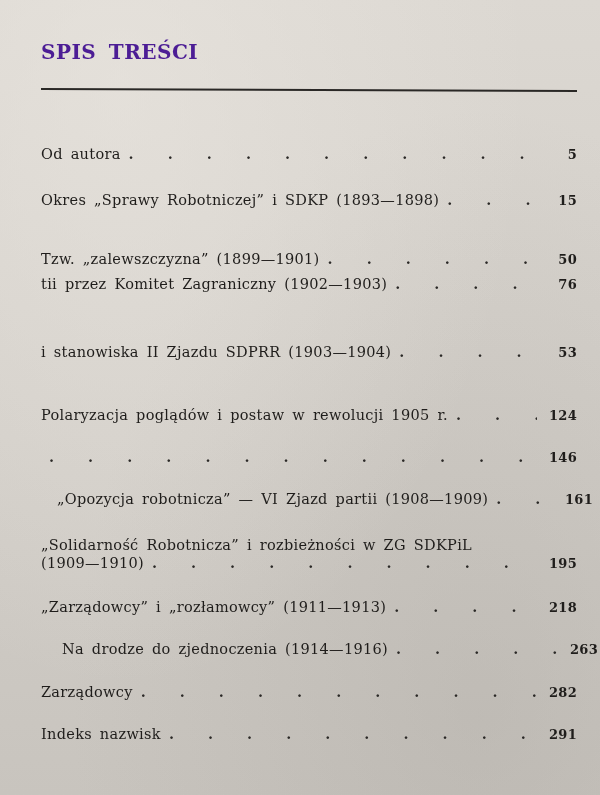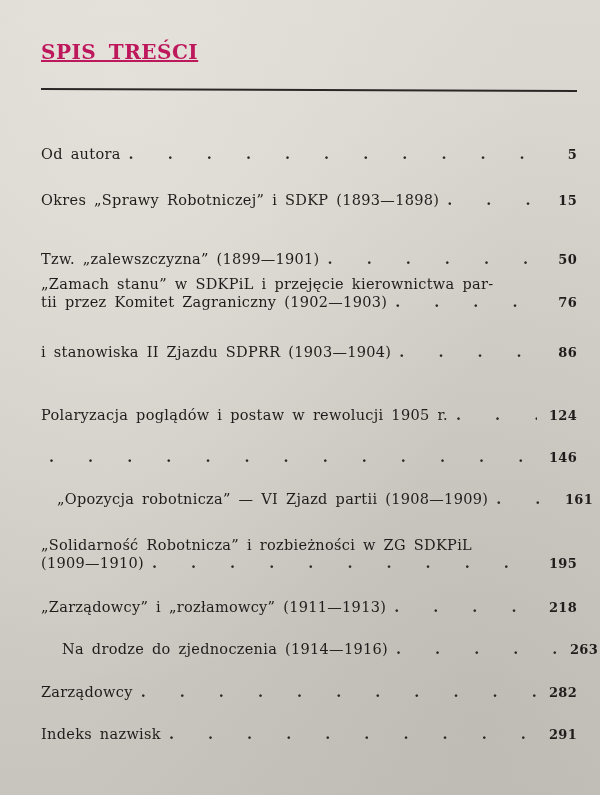--- a/index.html
+++ b/index.html
@@ -26,22 +26,21 @@
     }
     .title {
       position: absolute;
       left: 41px;
       top: 40px;
       font-family: "DejaVu Serif", serif;
       font-weight: bold;
       font-size: 20px;
       letter-spacing: 0.5px;
       word-spacing: 5px;
-      color: #be185d;
-      text-decoration: underline;
+      color: #4c1d95;
     }
     .rule {
       position: absolute;
       left: 41px;
       top: 88px;
       width: 536px;
       height: 2px;
       background: #2a2826;
       transform: rotate(0.22deg);
       transform-origin: left center;
@@ -115,36 +114,32 @@
 
     <div class="entry" style="top:250px;">
       <div class="line">
         <span class="text">Tzw. „zalewszczyzna” (1899—1901)</span>
         <span class="dots">. . . . . . . . . . . . . . . . . . . . . . . . . . . . . . . . . . . . . . . .</span>
         <span class="page-num">50</span>
       </div>
     </div>
 
     <div class="entry" style="top:275px;">
-      <div class="line first">
-        <span class="text">„Zamach stanu” w SDKPiL i przejęcie kierownictwa par-</span>
-
-      </div>
       <div class="line">
         <span class="text">tii przez Komitet Zagraniczny (1902—1903)</span>
         <span class="dots">. . . . . . . . . . . . . . . . . . . . . . . . . . . . . . . . . . . . . . . .</span>
         <span class="page-num">76</span>
       </div>
     </div>
 
     <div class="entry" style="top:343px;">
       <div class="line">
         <span class="text">i stanowiska II Zjazdu SDPRR (1903—1904)</span>
         <span class="dots">. . . . . . . . . . . . . . . . . . . . . . . . . . . . . . . . . . . . . . . .</span>
-        <span class="page-num">86</span>
+        <span class="page-num">53</span>
       </div>
     </div>
 
     <div class="entry" style="top:406px;">
       <div class="line">
         <span class="text">Polaryzacja poglądów i postaw w rewolucji 1905 r.</span>
         <span class="dots">. . . . . . . . . . . . . . . . . . . . . . . . . . . . . . . . . . . . . . . .</span>
         <span class="page-num">124</span>
       </div>
     </div>

